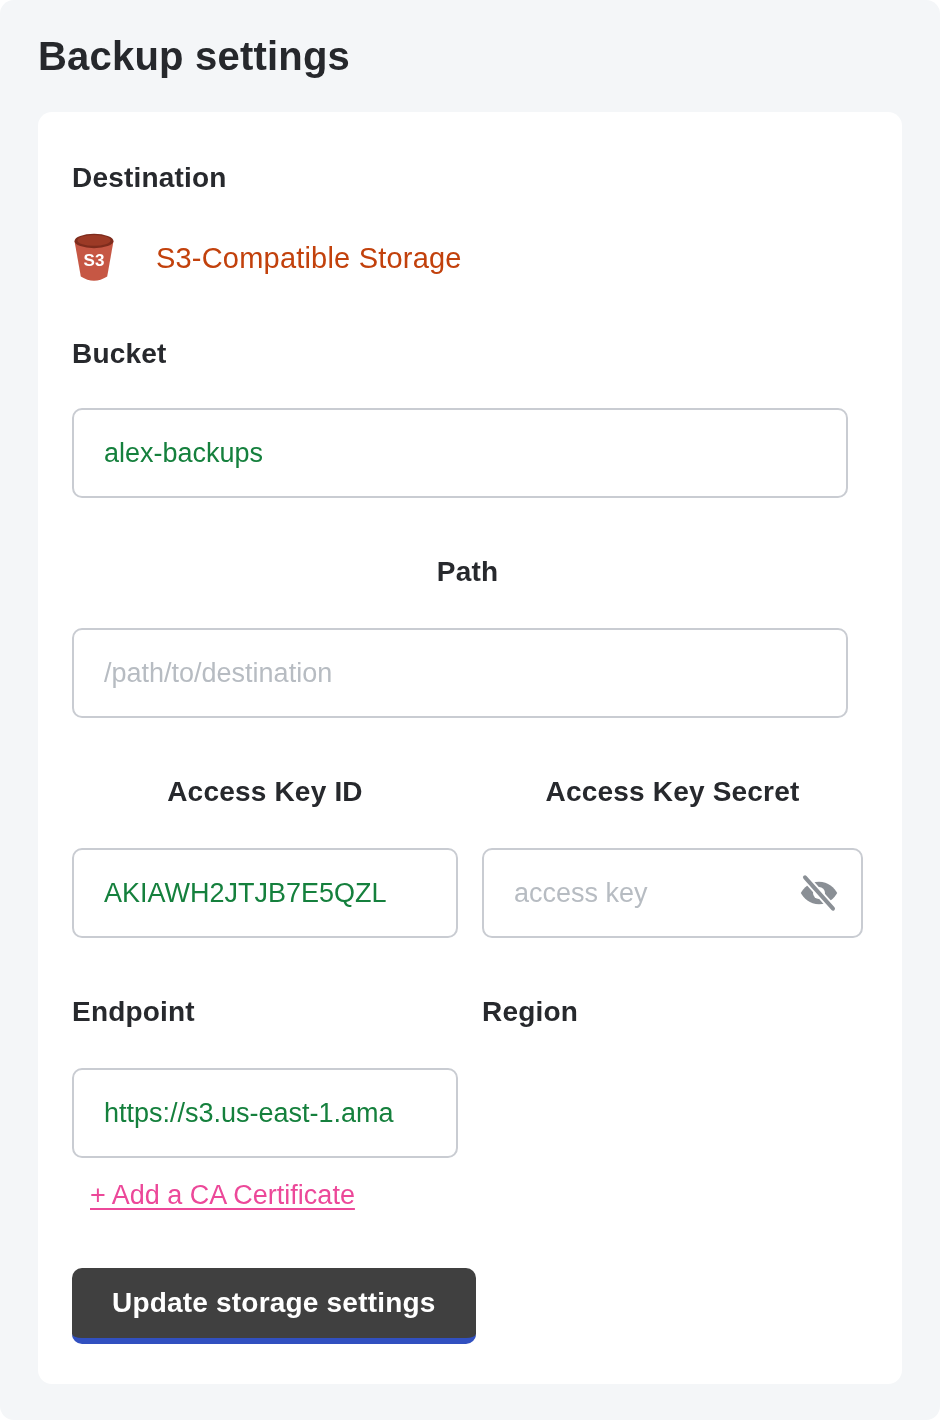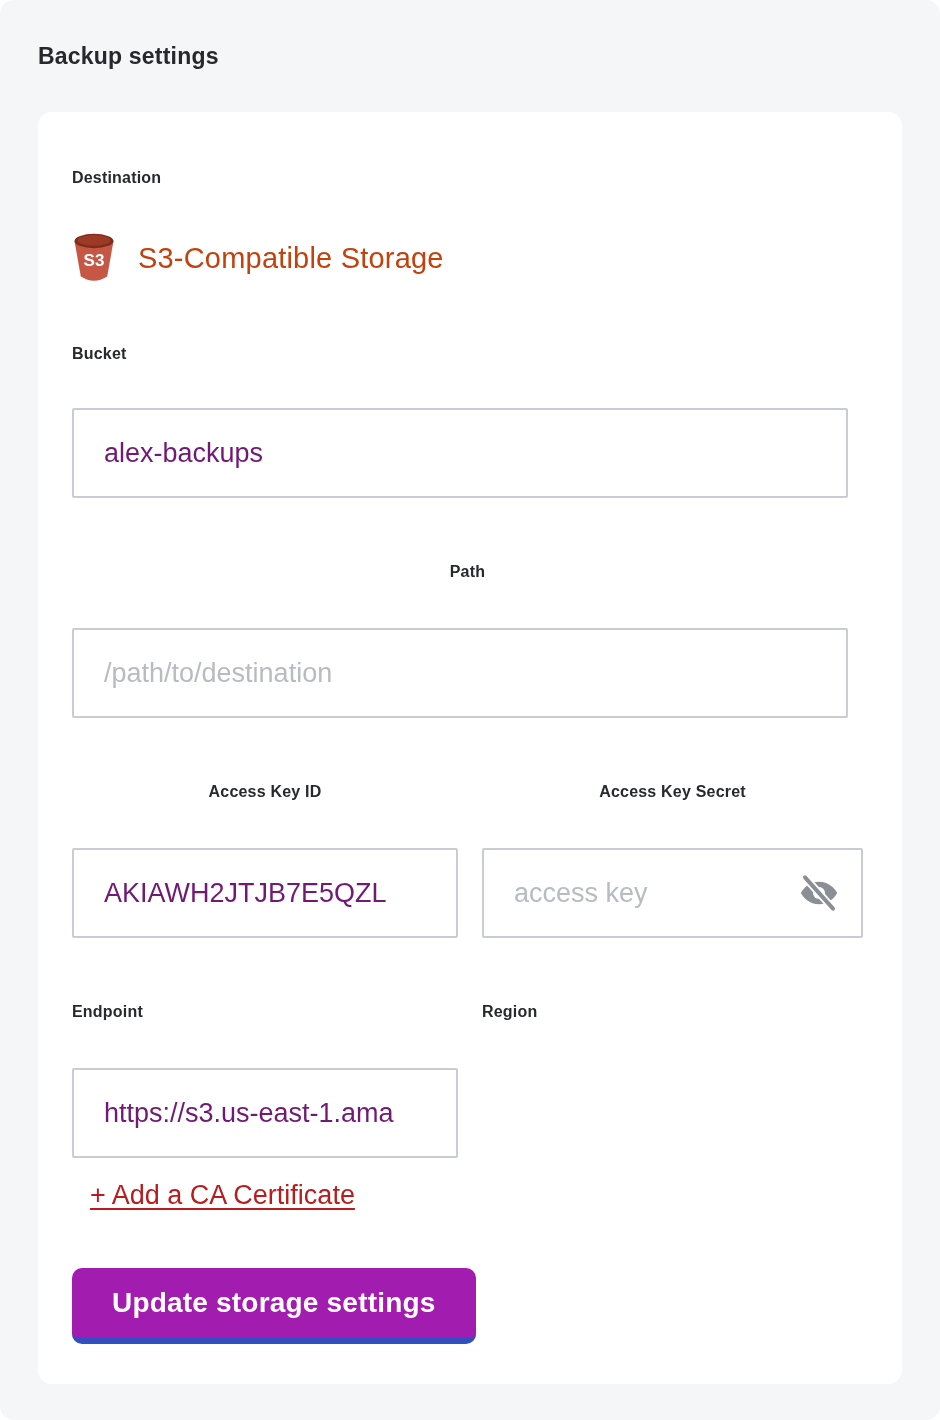--- a/index.html
+++ b/index.html
@@ -8,72 +8,72 @@
   .panel {
     width: 940px;
     height: 1420px;
     background: #f4f6f8;
     border-radius: 14px;
     overflow: hidden;
   }
 
   .page-title {
     margin: 36px 38px 0 38px;
-    font-size: 23px;
+    font-size: 40px;
     line-height: 40px;
     font-weight: 700;
     color: #26282c;
     letter-spacing: 0.2px;
   }
 
   .card {
     margin: 36px 38px 0 38px;
     background: #ffffff;
     border-radius: 14px;
     padding: 52px 39px 40px 34px;
   }
 
   .field-label {
-    font-size: 16px;
+    font-size: 28px;
     line-height: 28px;
     font-weight: 700;
     color: #27292d;
     letter-spacing: 0.2px;
   }
 
   .destination-section { margin-bottom: 56px; }
   .destination-section .field-label { margin-bottom: 40px; }
 
   .destination-row {
     display: flex;
     align-items: center;
-    gap: 22px;
+    gap: 40px;
     height: 52px;
   }
   .destination-text {
     font-size: 29px;
     color: #c2410c;
     letter-spacing: 0.2px;
   }
 
   .section { margin-bottom: 60px; }
   .section .field-label { margin-bottom: 42px; text-align: center; }
   .bucket-section { margin-bottom: 60px; }
   .bucket-section .field-label { margin-bottom: 40px; }
 
   .text-input {
     display: block;
     height: 90px;
     background: #ffffff;
     border: 2px solid #c9ccd2;
-    border-radius: 2px;
+    border-radius: 10px;
     padding: 8px 30px;
     font-family: "Liberation Sans", "DejaVu Sans", sans-serif;
     font-size: 27px;
-    color: #701a75;
+    color: #15803d;
     outline: none;
     white-space: nowrap;
     overflow: hidden;
   }
   .text-input::placeholder { color: #b7bcc2; opacity: 1; }
   .input-full { width: 776px; }
 
   .two-col {
     display: grid;
     grid-template-columns: 386px 381px;
@@ -96,32 +96,32 @@
     cursor: pointer;
     padding: 0;
   }
   .secret-input { padding-right: 80px; }
 
   .ca-link {
     display: inline-block;
     margin: 22px 0 0 18px;
     font-size: 27px;
     line-height: 30px;
-    color: #b91c1c;
+    color: #ec4899;
     text-decoration: underline;
     text-underline-offset: 4px;
     cursor: pointer;
   }
 
   .submit-btn {
     display: inline-block;
     margin-top: 58px;
     height: 76px;
     padding: 0 40px;
-    background: #a21caf;
+    background: #404040;
     border: none;
     border-bottom: 6px solid #3150c0;
     border-radius: 10px;
     color: #ffffff;
     font-family: "Liberation Sans", "DejaVu Sans", sans-serif;
     font-size: 28px;
     font-weight: 700;
     letter-spacing: 0.2px;
     cursor: pointer;
   }

